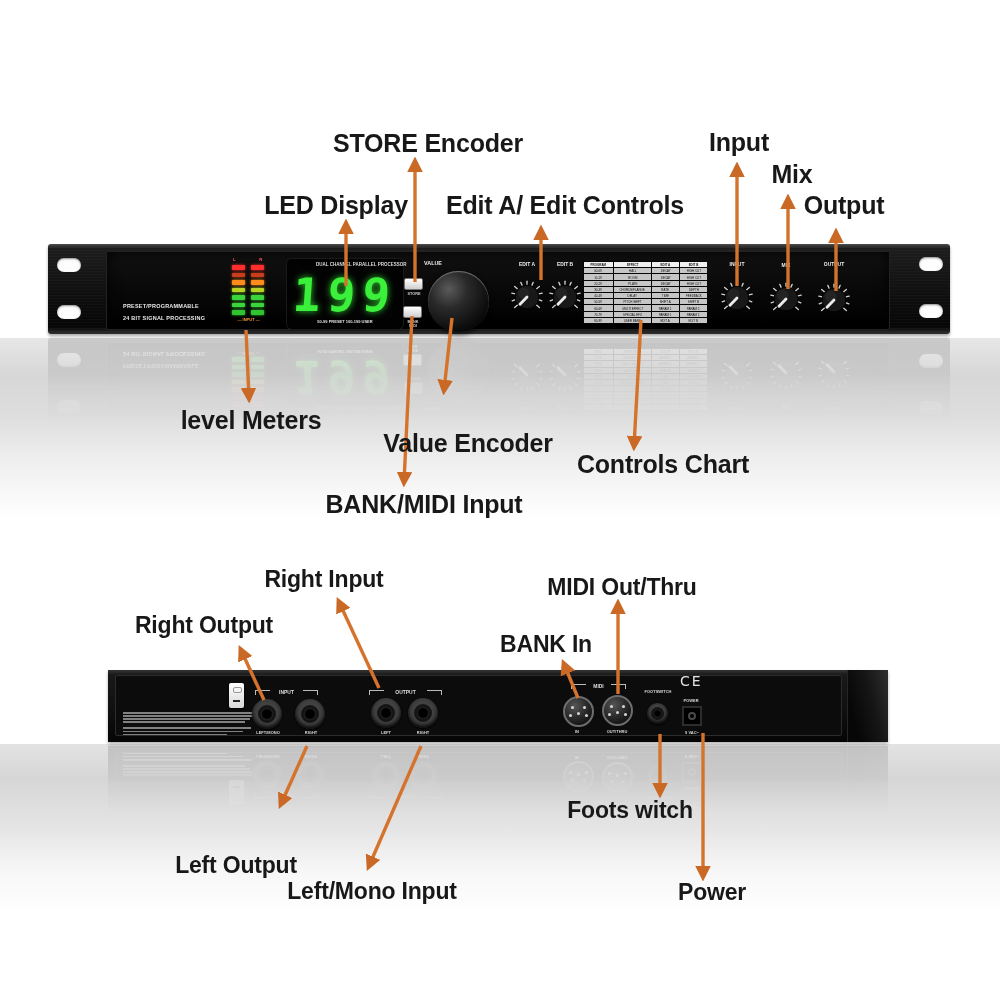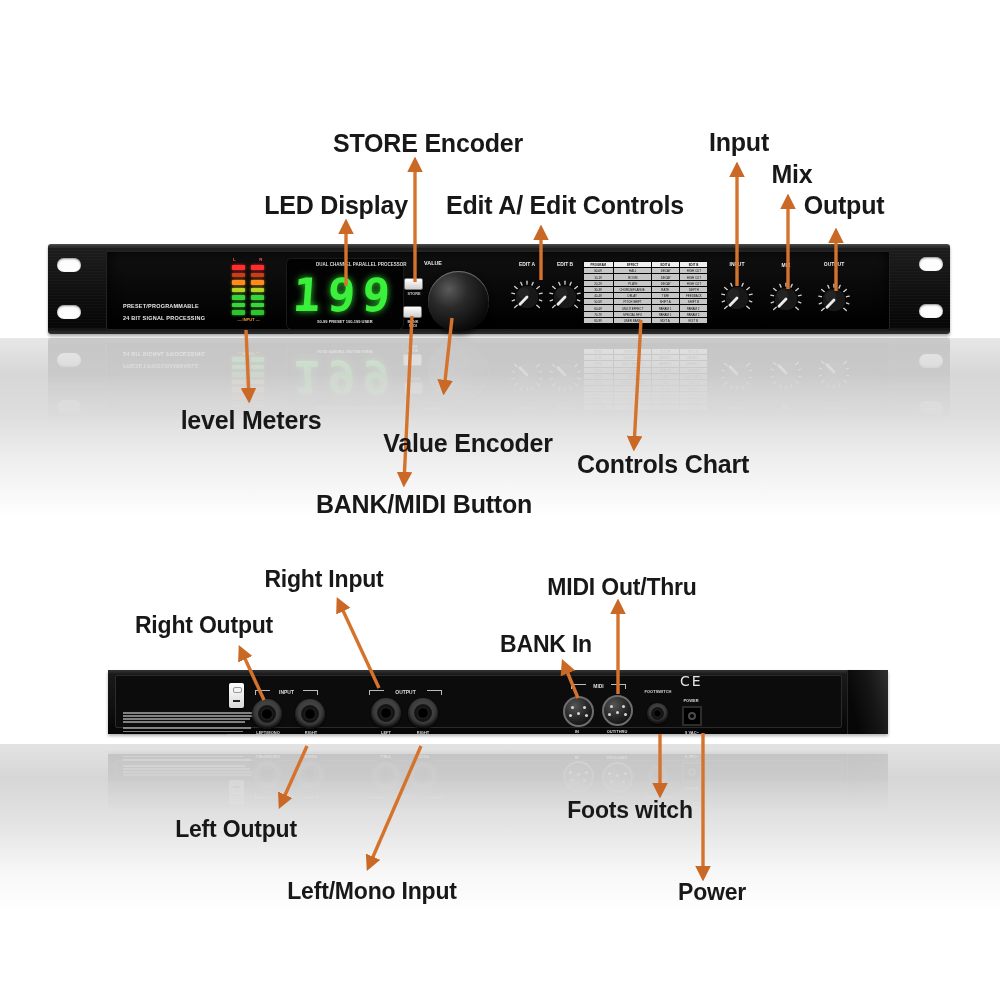--- a/index.html
+++ b/index.html
@@ -89,21 +89,21 @@
   
   .chart{position:absolute;left:476px;top:9px;width:122px;height:63px;background:#050505;
     display:grid;grid-template-columns:24% 31% 22.5% 22.5%;grid-auto-rows:1fr;
     gap:1px;padding:1px;box-sizing:border-box;border-radius:1px;}
   .cell{background:#c6c6c6;color:#111;overflow:hidden;display:flex;align-items:center;
     justify-content:center;}
   .cell span{font-size:7px;white-space:nowrap;transform:scale(.42);}
   .cell.h{background:#efefef;font-weight:bold;}
 
   
-  .rear-panel{position:absolute;left:108px;top:670px;width:780px;height:64px;z-index:2;
+  .rear-panel{position:absolute;left:108px;top:670px;width:780px;height:72px;z-index:2;
     background:linear-gradient(180deg,#343434 0,#191919 7%,#101010 55%,#050505 100%);
     box-shadow:0 2px 3px rgba(0,0,0,.3);}
   .rear-face{position:absolute;left:7px;top:5px;right:46px;bottom:6px;background:#0c0c0c;
     border:1px solid #2b2b2b;border-radius:2px;}
   .bevel{position:absolute;right:0;top:0;width:40px;height:100%;
     background:linear-gradient(255deg,#2f2f2f 0%,#161616 40%,#070707 80%);
     border-left:1px solid #252525;}
   .fineprint{position:absolute;left:15px;top:42px;width:134px;}
   .fp{height:1.5px;background:#a8a8a8;opacity:.75;margin-bottom:1.6px;}
   .fp.gap{background:transparent;}
@@ -160,21 +160,21 @@
   .callout{position:absolute;z-index:4;transform:translateX(-50%);white-space:nowrap;
     color:#181818;font-weight:bold;font-size:25px;letter-spacing:-.2px;}
   .callout.sm{font-size:23px;}
   .co-store{left:428px;top:129px;}  .co-led{left:336px;top:191px;}
   .co-edit{left:565px;top:191px;}   .co-input{left:739px;top:128px;}
   .co-mix{left:792px;top:160px;}    .co-output{left:844px;top:191px;}
   .co-level{left:251px;top:406px;}  .co-venc{left:468px;top:396px;margin-top:33px;}
   .co-bank{left:424px;top:490px;}   .co-param{left:663px;top:450px;}
   .co-rout{left:204px;top:612px;}   .co-rin{left:324px;top:566px;}
   .co-min{left:546px;top:631px;}    .co-mout{left:622px;top:574px;}
-  .co-lout{left:236px;top:816px;}   .co-lmin{left:372px;top:878px;}
+  .co-lout{left:236px;top:852px;}   .co-lmin{left:372px;top:878px;}
   .co-foot{left:630px;top:797px;}   .co-power{left:712px;top:879px;}
 </style>
 </head>
 <body>
 
 <div class="band band1"></div>
 <div class="band band2"></div>
 
 <svg width="0" height="0" style="position:absolute">
   <defs>
@@ -740,21 +740,21 @@
 </svg>
 
 <div class="callout co-store">STORE Encoder</div>
 <div class="callout co-led">LED Display</div>
 <div class="callout co-edit">Edit A/ Edit Controls</div>
 <div class="callout co-input">Input</div>
 <div class="callout co-mix">Mix</div>
 <div class="callout co-output">Output</div>
 <div class="callout co-level">level Meters</div>
 <div class="callout co-venc">Value Encoder</div>
-<div class="callout co-bank">BANK/MIDI Button</div>
+<div class="callout co-bank">BANK/MIDI Input</div>
 <div class="callout co-param">Controls Chart</div>
 <div class="callout sm co-rout">Right Output</div>
 <div class="callout sm co-rin">Right Input</div>
 <div class="callout sm co-min">BANK In</div>
 <div class="callout sm co-mout">MIDI Out/Thru</div>
 <div class="callout sm co-lout">Left Output</div>
 <div class="callout sm co-lmin">Left/Mono Input</div>
 <div class="callout sm co-foot">Foots witch</div>
 <div class="callout sm co-power">Power</div>
 

